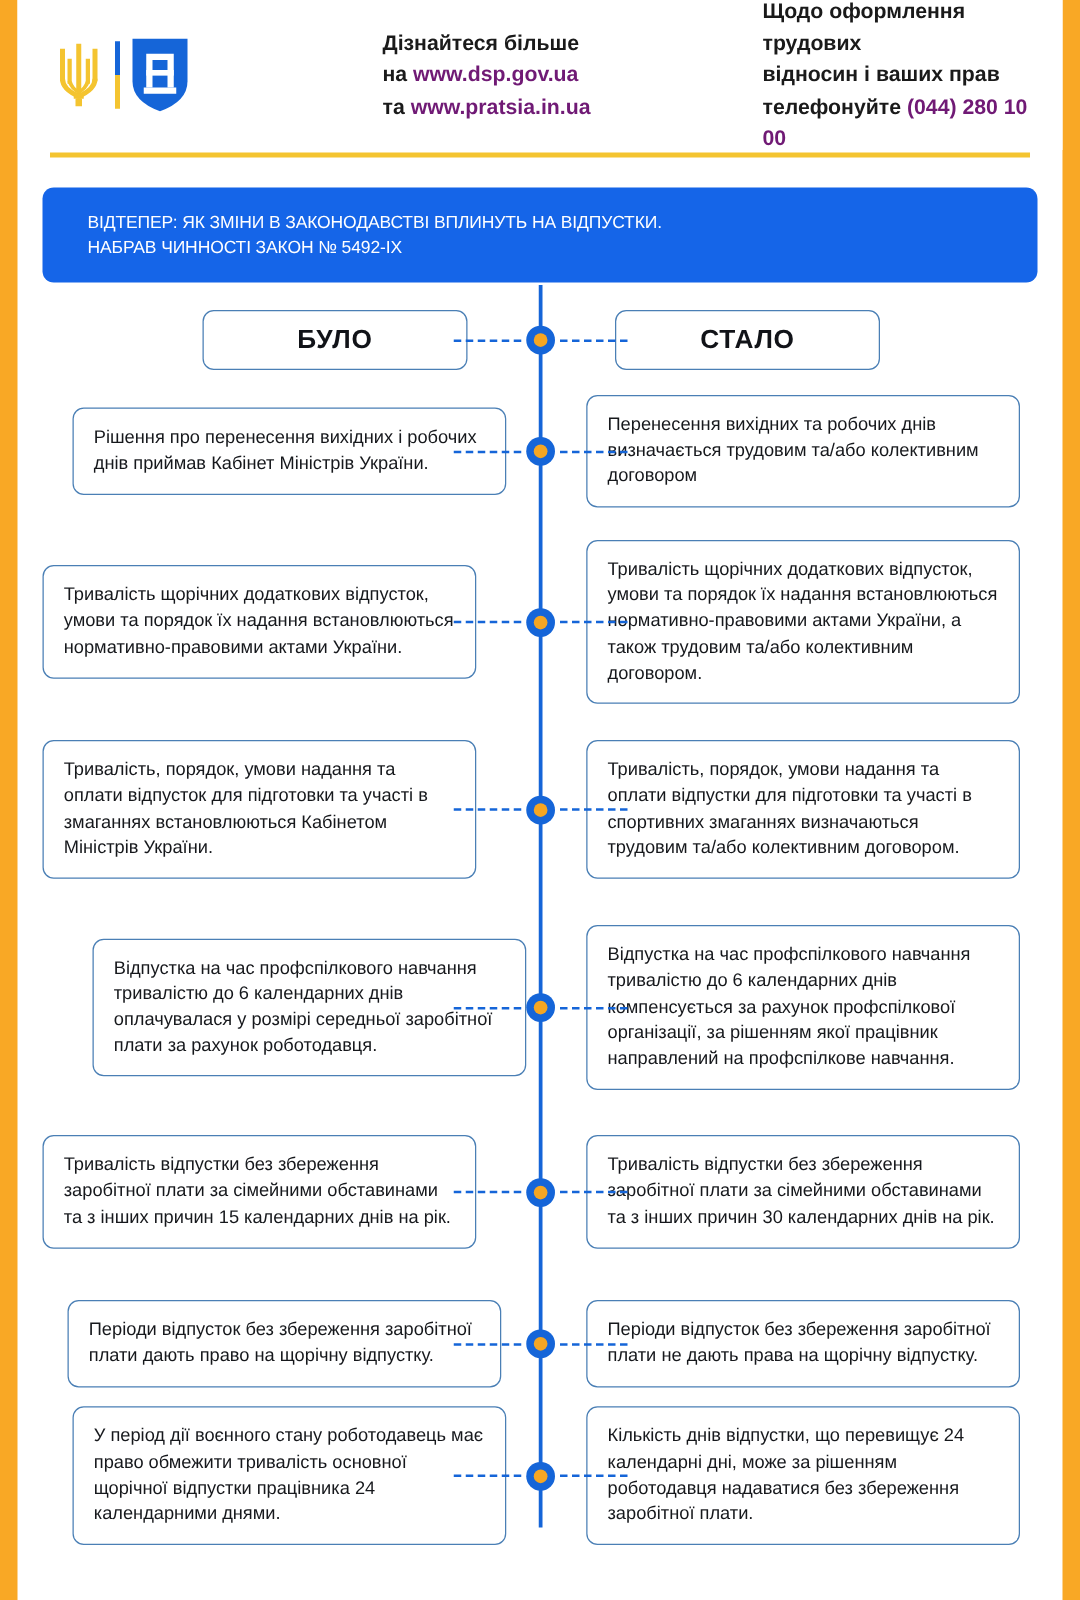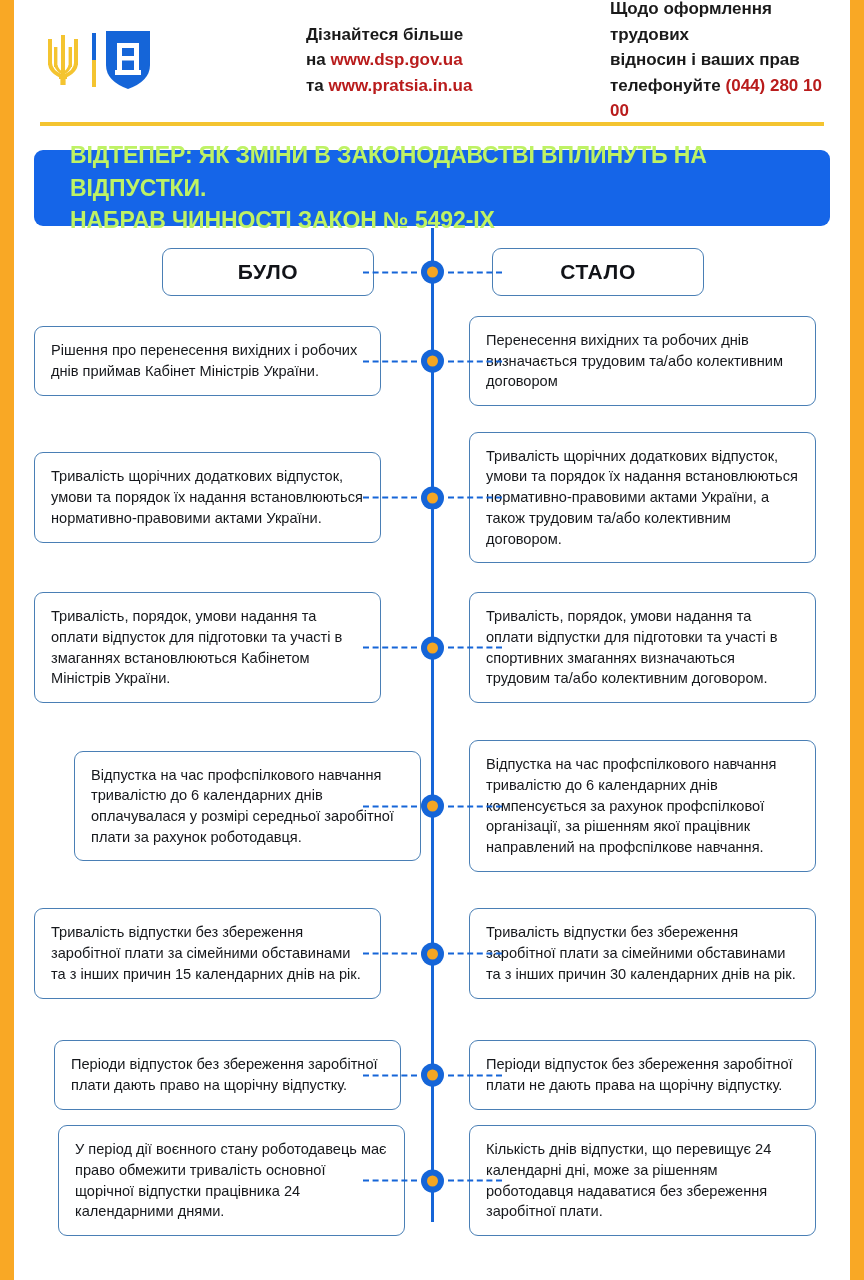--- a/index.html
+++ b/index.html
@@ -73,21 +73,21 @@
   }
 
   .hdr-col {
     font-size: 17px;
     font-weight: bold;
     color: #1a1a1a;
     line-height: 1.5;
   }
   .hdr-col.c1 { width: 268px; margin-left: 36px; }
   .hdr-col.c2 { flex: 1; margin-left: 36px; }
-  .hdr-col .accent { color: #b91c1c; text-align: center; }
+  .hdr-col .accent { color: #701a75; text-align: center; }
 
   
   .divider {
     position: absolute;
     left: 40px; right: 40px; top: 122px;
     height: 4px;
     background: #f4c430;
   }
 
   
@@ -96,23 +96,23 @@
     left: 34px; right: 34px; top: 150px;
     height: 76px;
     background: #1565e8;
     border-radius: 9px;
     display: flex;
     flex-direction: column;
     justify-content: center;
     padding: 0 36px;
   }
   .title-line {
-    color: #bef264;
-    font-weight: bold;
-    font-size: 23px;
+    color: #ffffff;
+    font-weight: normal;
+    font-size: 14px;
     line-height: 1.42;
     letter-spacing: -0.1px;
   }
 
   
   .spine {
     position: absolute;
     left: 431px;
     top: 228px;
     width: 3px;
@@ -269,21 +269,21 @@
       <div class="head-cell right">СТАЛО</div>
       <div class="connector">
         <span class="dash"></span>
         <span class="node">
             <span class="node-core"></span>
           </span>
         <span class="dash"></span>
       </div>
     </div>
 
-    <div class="row" style="top:86px;height:94px;">
+    <div class="row" style="top:86px;height:94px;padding-left:24px;">
       <div class="cell left">Рішення про перенесення вихідних і робочих днів приймав Кабінет Міністрів України.</div>
       <div class="cell right">Перенесення вихідних та робочих днів визначається трудовим та/або колективним договором</div>
       <div class="connector">
         <span class="dash"></span>
         <span class="node">
             <span class="node-core"></span>
           </span>
         <span class="dash"></span>
       </div>
     </div>

